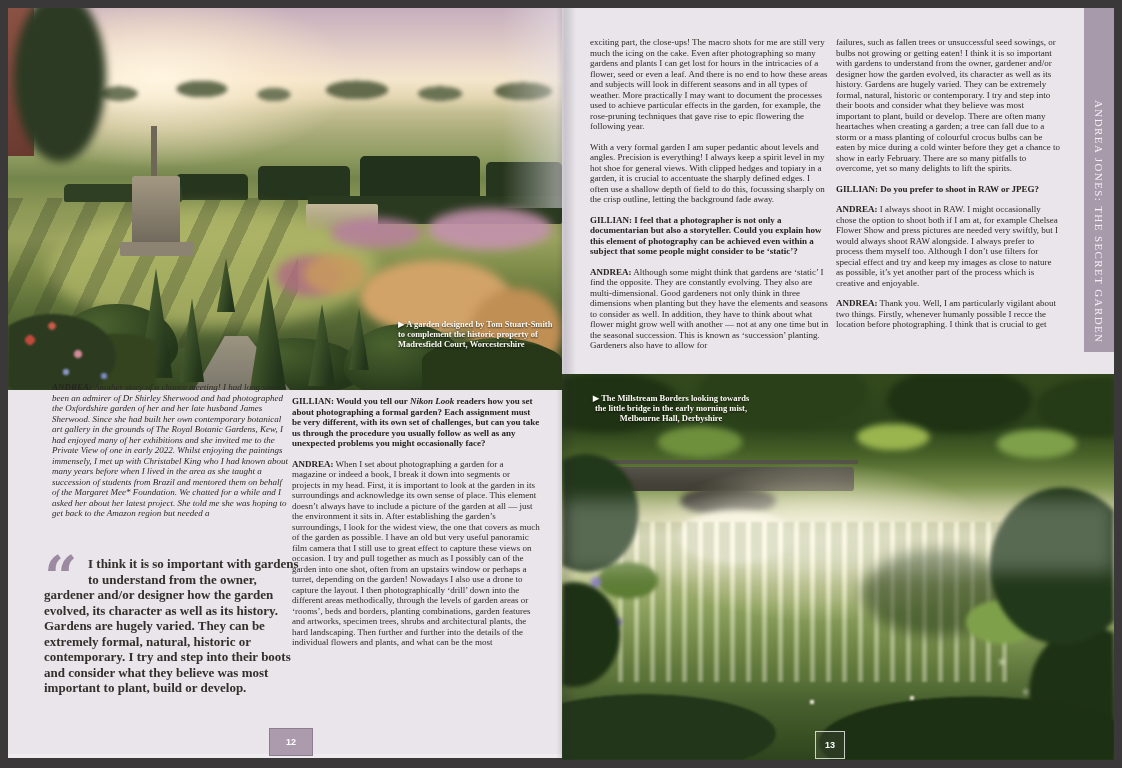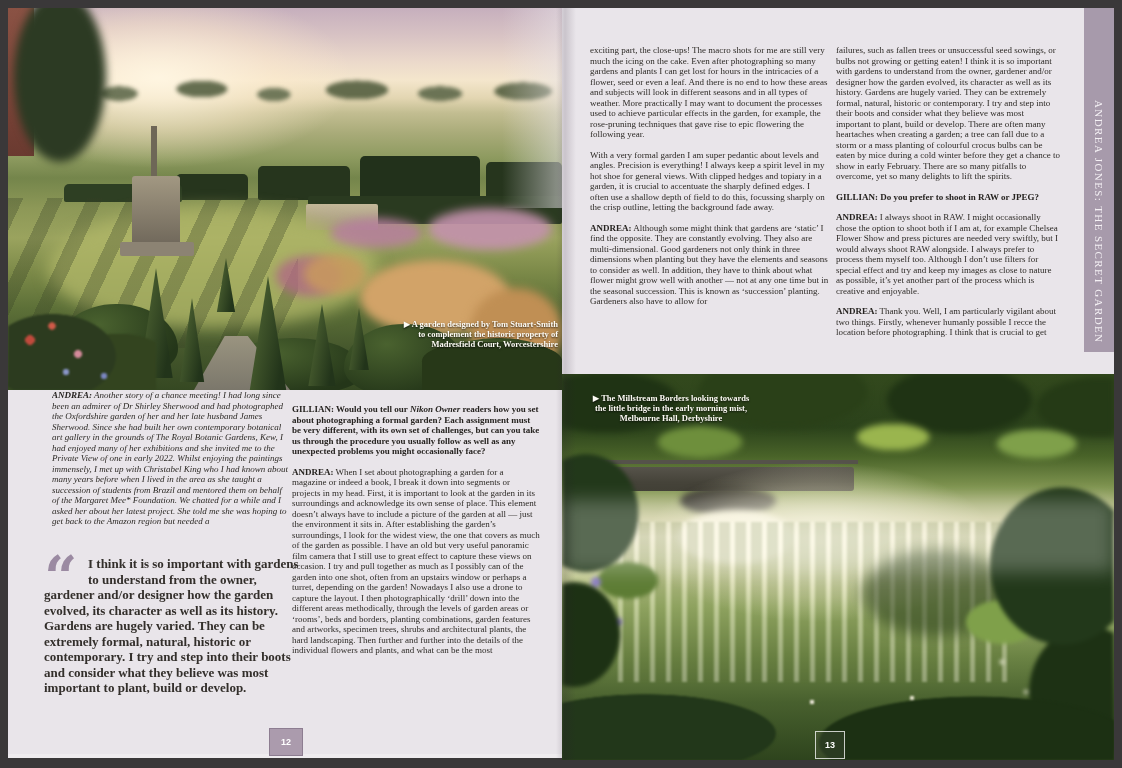--- a/index.html
+++ b/index.html
@@ -7,47 +7,47 @@
           font-family:"Liberation Serif","DejaVu Serif",serif;}
   
   .page-bg{position:absolute;background:#e9e5ea;}
   #left-text-panel{left:8px;top:390px;width:554px;height:364px;}
   #right-text-panel{left:562px;top:8px;width:552px;height:366px;}
   #bottom-white-line{position:absolute;left:8px;top:754px;width:554px;height:4px;background:#efecef;}
   #fold-shadow{position:absolute;left:556px;top:8px;width:20px;height:752px;
                background:linear-gradient(90deg,rgba(40,25,45,0) 0%,rgba(40,25,45,.16) 45%,rgba(40,25,45,0) 100%);z-index:6;}
   
   .col{position:absolute;overflow:hidden;color:#2d2a26;font-size:9px;line-height:10.5px;text-align:left;}
-  .col p{margin:8px 0 10px 0;}
+  .col p{margin:0 0 10px 0;}
   .col p:last-child{margin-bottom:0;}
   .col strong{font-weight:bold;color:#262320;}
   .col p.q{font-weight:bold;color:#262320;font-family:Liberation Serif, serif;}
   #left-col1{left:52px;top:382px;width:236px;height:158px;font-style:italic;}
   #left-col2{left:292px;top:396px;width:248px;height:356px;}
   #right-col1{left:590px;top:37px;width:239px;height:335px;}
   #right-col2{left:836px;top:37px;width:224px;height:335px;}
   
   #pull-quote{position:absolute;left:44px;top:556px;width:256px;color:#332f2b;
               font-weight:bold;font-size:13px;line-height:15.5px;}
   #pull-quote .qmark{float:left;width:44px;height:30px;font-size:58px;line-height:44px;
               color:#9b8aa2;font-family:"DejaVu Serif",serif;letter-spacing:-4px;}
   
   #side-bar{position:absolute;left:1084px;top:8px;width:30px;height:344px;background:#a79aab;z-index:5;}
   #side-bar span{display:block;writing-mode:vertical-rl;margin:0 auto;padding-top:92px;
        color:#f4f0f4;font-size:11px;letter-spacing:1.4px;white-space:nowrap;font-family:"Liberation Serif",serif;}
   
   .page-badge{position:absolute;font-family:"Liberation Sans",sans-serif;font-size:9px;font-weight:bold;
               color:#fff;text-align:center;line-height:27px;z-index:8;}
-  #badge-left{left:269px;top:728px;width:34px;height:28px;background:#ab9bad;border:1px solid #8d7d91;box-sizing:border-box;}
+  #badge-left{left:269px;top:728px;width:44px;height:28px;background:#ab9bad;border:1px solid #8d7d91;box-sizing:border-box;}
   #badge-right{left:815px;top:731px;width:30px;height:28px;background:rgba(110,110,100,.18);
                border:1px solid rgba(255,255,255,.75);box-sizing:border-box;}
   
   .caption{position:absolute;z-index:7;color:#fdfbf5;font-size:8.5px;line-height:9.8px;font-weight:bold;
            text-shadow:0 1px 2px rgba(0,0,0,.75);}
-  #caption-left{left:398px;top:320px;width:160px;text-align:right;}
+  #caption-left{left:398px;top:320px;width:160px;text-align:left;}
   #caption-right{left:592px;top:394px;width:158px;text-align:center;}
   
   .photo{position:absolute;overflow:hidden;}
   #photo-left{left:8px;top:8px;width:554px;height:382px;background:
     linear-gradient(180deg,#c6afbd 0px,#d8c3c4 28px,#ecdacb 55px,#f4e6cc 72px,#e3d6b2 90px,
       #c2bd91 105px,#a9ab79 125px,#8d9a5f 150px,#74854b 170px,#8d9857 200px,#9aa35e 230px,
       #7b8948 265px,#5d7038 300px,#46582d 340px,#354822 382px);}
   #photo-right{left:562px;top:372px;width:552px;height:388px;background:
     linear-gradient(180deg,#33491d 0px,#2b421b 55px,#4a6429 85px,#7f9450 115px,#c9c897 145px,
       #e7e2bf 165px,#cdd09e 195px,#9cb06b 235px,#6b8344 285px,#48602e 330px,#2e441d 388px);}
@@ -157,33 +157,34 @@
   </div>
 
   <div class="page-bg" id="left-text-panel"></div>
   <div class="page-bg" id="right-text-panel"></div>
   <div id="bottom-white-line"></div>
   <div id="fold-shadow"></div>
 
   <div class="col" id="right-col1">
       <p>exciting part, the close-ups! The macro shots for me are still very much the icing on the cake. Even after photographing so many gardens and plants I can get lost for hours in the intricacies of a flower, seed or even a leaf. And there is no end to how these areas and subjects will look in different seasons and in all types of weather. More practically I may want to document the processes used to achieve particular effects in the garden, for example, the rose-pruning techniques that gave rise to epic flowering the following year.</p>
       <p>With a very formal garden I am super pedantic about levels and angles. Precision is everything! I always keep a spirit level in my hot shoe for general views. With clipped hedges and topiary in a garden, it is crucial to accentuate the sharply defined edges. I often use a shallow depth of field to do this, focussing sharply on the crisp outline, letting the background fade away.</p>
+      <p class="q"><strong>GILLIAN:</strong> I feel that a photographer is not only a documentarian but also a storyteller. Could you explain how this element of photography can be achieved even within a subject that some people might consider to be ‘static’?</p>
       <p><strong>ANDREA:</strong> Although some might think that gardens are ‘static’ I find the opposite. They are constantly evolving. They also are multi-dimensional. Good gardeners not only think in three dimensions when planting but they have the elements and seasons to consider as well. In addition, they have to think about what flower might grow well with another — not at any one time but in the seasonal succession. This is known as ‘succession’ planting. Gardeners also have to allow for</p>
     </div>
   <div class="col" id="right-col2">
       <p>failures, such as fallen trees or unsuccessful seed sowings, or bulbs not growing or getting eaten! I think it is so important with gardens to understand from the owner, gardener and/or designer how the garden evolved, its character as well as its history. Gardens are hugely varied. They can be extremely formal, natural, historic or contemporary. I try and step into their boots and consider what they believe was most important to plant, build or develop. There are often many heartaches when creating a garden; a tree can fall due to a storm or a mass planting of colourful crocus bulbs can be eaten by mice during a cold winter before they get a chance to show in early February. There are so many pitfalls to overcome, yet so many delights to lift the spirits.</p>
       <p class="q"><strong>GILLIAN:</strong> Do you prefer to shoot in RAW or JPEG?</p>
       <p><strong>ANDREA:</strong> I always shoot in RAW. I might occasionally chose the option to shoot both if I am at, for example Chelsea Flower Show and press pictures are needed very swiftly, but I would always shoot RAW alongside. I always prefer to process them myself too. Although I don’t use filters for special effect and try and keep my images as close to nature as possible, it’s yet another part of the process which is creative and enjoyable.</p>
       <p><strong>ANDREA:</strong> Thank you. Well, I am particularly vigilant about two things. Firstly, whenever humanly possible I recce the location before photographing. I think that is crucial to get</p>
     </div>
   <div class="col" id="left-col1">
       <p><strong>ANDREA:</strong> Another story of a chance meeting! I had long since been an admirer of Dr Shirley Sherwood and had photographed the Oxfordshire garden of her and her late husband James Sherwood. Since she had built her own contemporary botanical art gallery in the grounds of The Royal Botanic Gardens, Kew, I had enjoyed many of her exhibitions and she invited me to the Private View of one in early 2022. Whilst enjoying the paintings immensely, I met up with Christabel King who I had known about many years before when I lived in the area as she taught a succession of students from Brazil and mentored them on behalf of the Margaret Mee* Foundation. We chatted for a while and I asked her about her latest project. She told me she was hoping to get back to the Amazon region but needed a</p>
     </div>
   <div class="col" id="left-col2">
-      <p class="q"><strong>GILLIAN:</strong> Would you tell our <i>Nikon Owner</i> readers how you set about photographing a formal garden? Each assignment must be very different, with its own set of challenges, but can you take us through the procedure you usually follow as well as any unexpected problems you might occasionally face?</p>
+      <p class="q"><strong>GILLIAN:</strong> Would you tell our <i>Nikon Look</i> readers how you set about photographing a formal garden? Each assignment must be very different, with its own set of challenges, but can you take us through the procedure you usually follow as well as any unexpected problems you might occasionally face?</p>
       <p><strong>ANDREA:</strong> When I set about photographing a garden for a magazine or indeed a book, I break it down into segments or projects in my head. First, it is important to look at the garden in its surroundings and acknowledge its own sense of place. This element doesn’t always have to include a picture of the garden at all — just the environment it sits in. After establishing the garden’s surroundings, I look for the widest view, the one that covers as much of the garden as possible. I have an old but very useful panoramic film camera that I still use to great effect to capture these views on occasion. I try and pull together as much as I possibly can of the garden into one shot, often from an upstairs window or perhaps a turret, depending on the garden! Nowadays I also use a drone to capture the layout. I then photographically ‘drill’ down into the different areas methodically, through the levels of garden areas or ‘rooms’, beds and borders, planting combinations, garden features and artworks, specimen trees, shrubs and architectural plants, the hard landscaping. Then further and further into the details of the individual flowers and plants, and what can be the most</p>
     </div>
 
   <div id="pull-quote">
     <span class="qmark">“</span>
     <span>I think it is so important with gardens to understand from the owner, gardener and/or designer how the garden evolved, its character as well as its history. Gardens are hugely varied. They can be extremely formal, natural, historic or contemporary. I try and step into their boots and consider what they believe was most important to plant, build or develop.</span>
   </div>
 
   <div id="side-bar">
     <span>ANDREA JONES: THE SECRET GARDEN</span>

